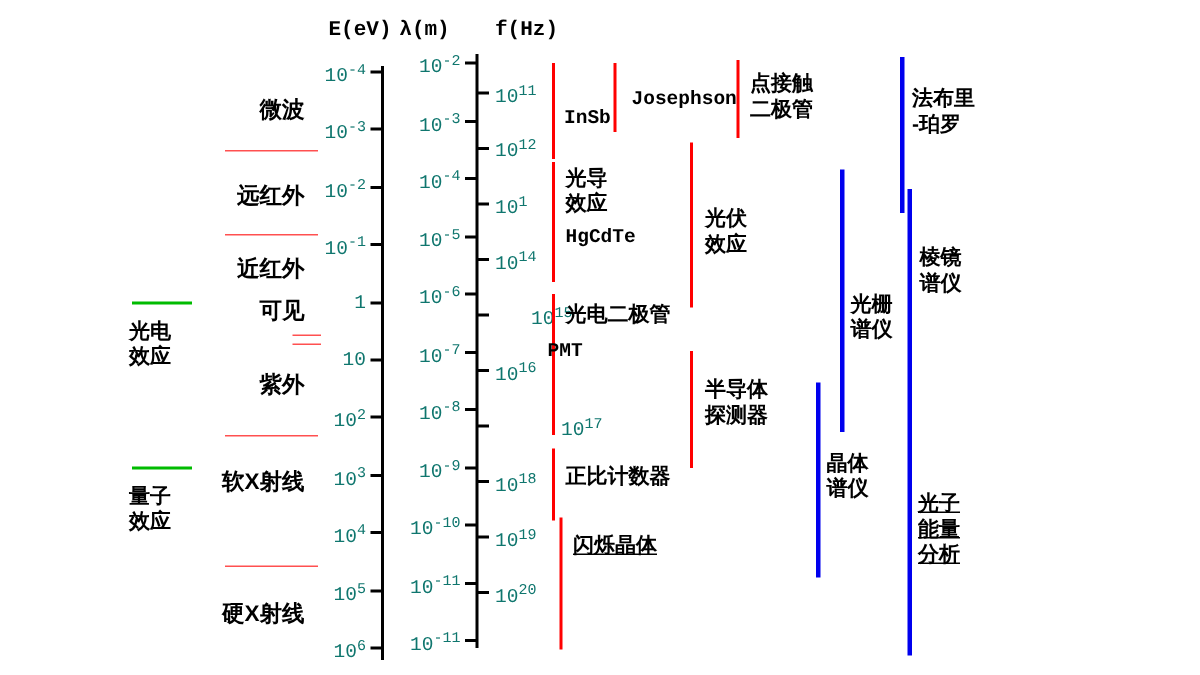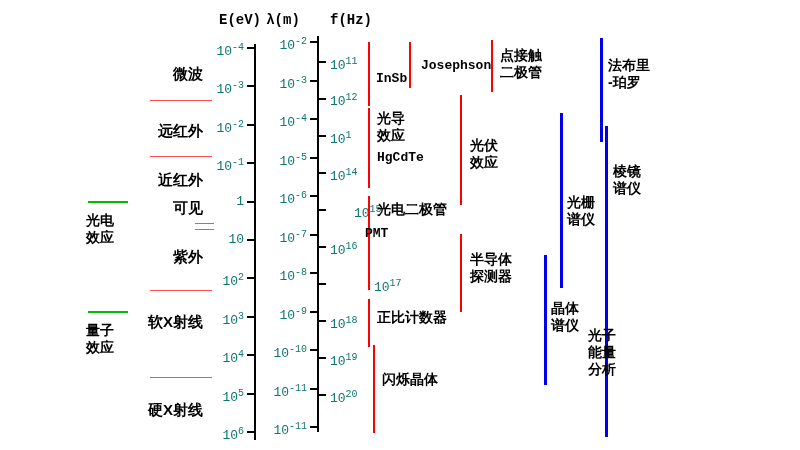--- a/index.html
+++ b/index.html
@@ -126,30 +126,30 @@
 效应</div>
     <div class="vline" style="left: 368px; top: 196px; width: 2px; height: 94px; background: rgb(255, 0, 0);"></div>
     <div class="diagram-label" style="left: 377px; top: 201px;">光电二极管</div>
     <div class="diagram-label mono" style="left: 365px; top: 225px;">PMT</div>
     <div class="vline" style="left: 460px; top: 234px; width: 2px; height: 78px; background: rgb(255, 0, 0);"></div>
     <div class="diagram-label" style="left: 470px; top: 251px;">半导体
 探测器</div>
     <div class="vline" style="left: 368px; top: 299px; width: 2px; height: 48px; background: rgb(255, 0, 0);"></div>
     <div class="diagram-label" style="left: 377px; top: 309px;">正比计数器</div>
     <div class="vline" style="left: 373px; top: 345px; width: 2px; height: 88px; background: rgb(255, 0, 0);"></div>
-    <div class="diagram-label" style="left: 382px; top: 371px;">闪烁晶体</div>
+    <div class="diagram-label" style="left: 382px; top: 355px; text-decoration: underline;">闪烁晶体</div>
     <div class="vline" style="left: 599.5px; top: 38px; width: 3px; height: 104px; background: rgb(0, 0, 238);"></div>
     <div class="diagram-label" style="left: 608px; top: 57px;">法布里
 -珀罗</div>
     <div class="vline" style="left: 604.5px; top: 126px; width: 3px; height: 92px; background: rgb(0, 0, 238);"></div>
     <div class="diagram-label" style="left: 613px; top: 163px;">棱镜
 谱仪</div>
     <div class="vline" style="left: 559.5px; top: 113px; width: 3px; height: 175px; background: rgb(0, 0, 238);"></div>
     <div class="diagram-label" style="left: 567px; top: 194px;">光栅
 谱仪</div>
     <div class="vline" style="left: 543.5px; top: 255px; width: 3px; height: 130px; background: rgb(0, 0, 238);"></div>
     <div class="diagram-label" style="left: 551px; top: 300px;">晶体
 谱仪</div>
     <div class="vline" style="left: 604.5px; top: 218px; width: 3px; height: 219px; background: rgb(0, 0, 238);"></div>
-    <div class="diagram-label" style="left: 588px; top: 327px;">光子
+    <div class="diagram-label" style="left: 612px; top: 327px; text-decoration: underline;">光子
 能量
 分析</div>
   </div>
 
 </body></html>

